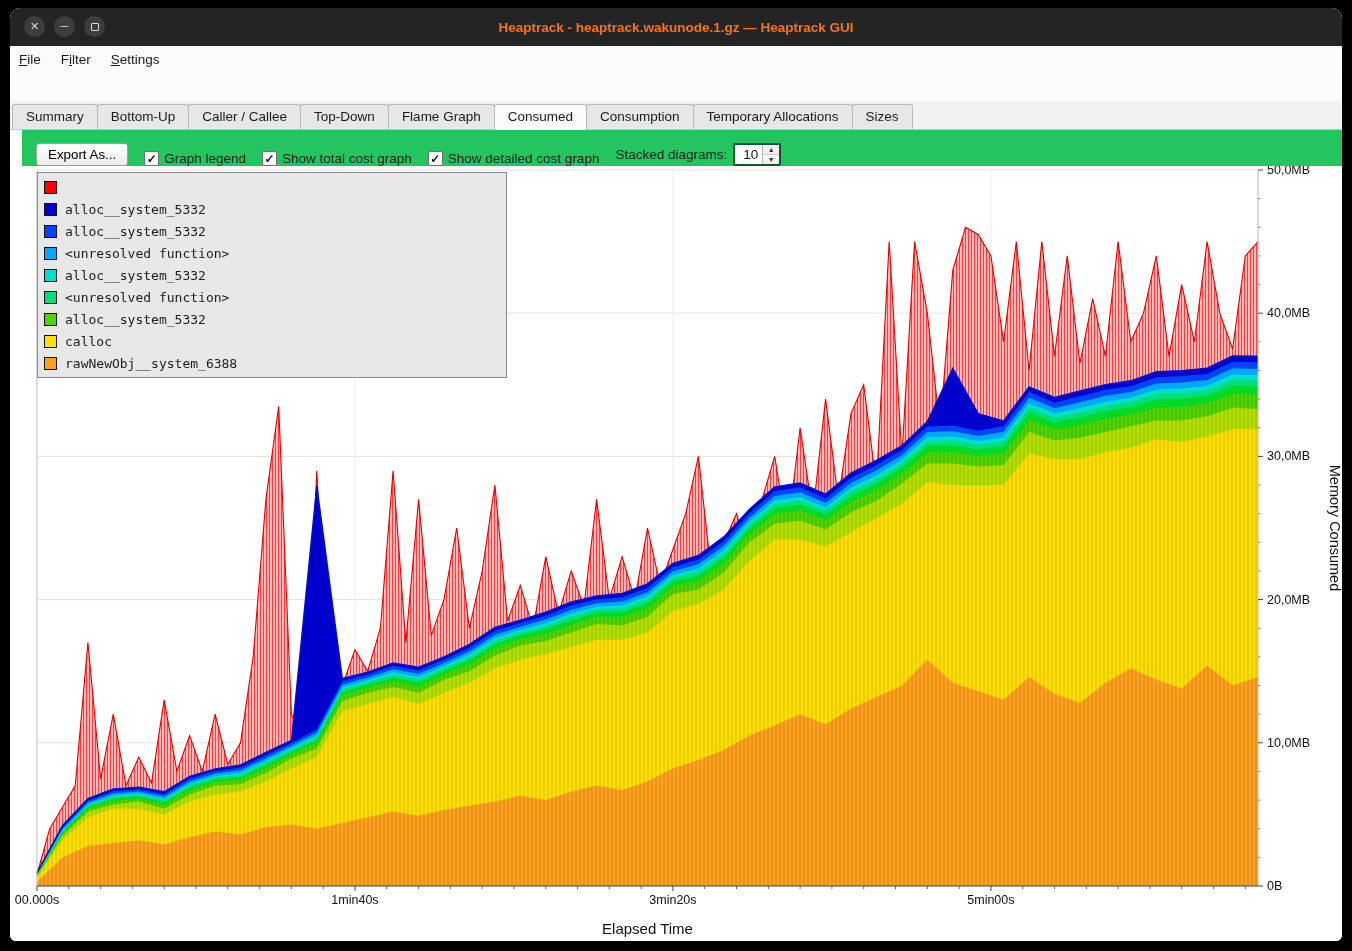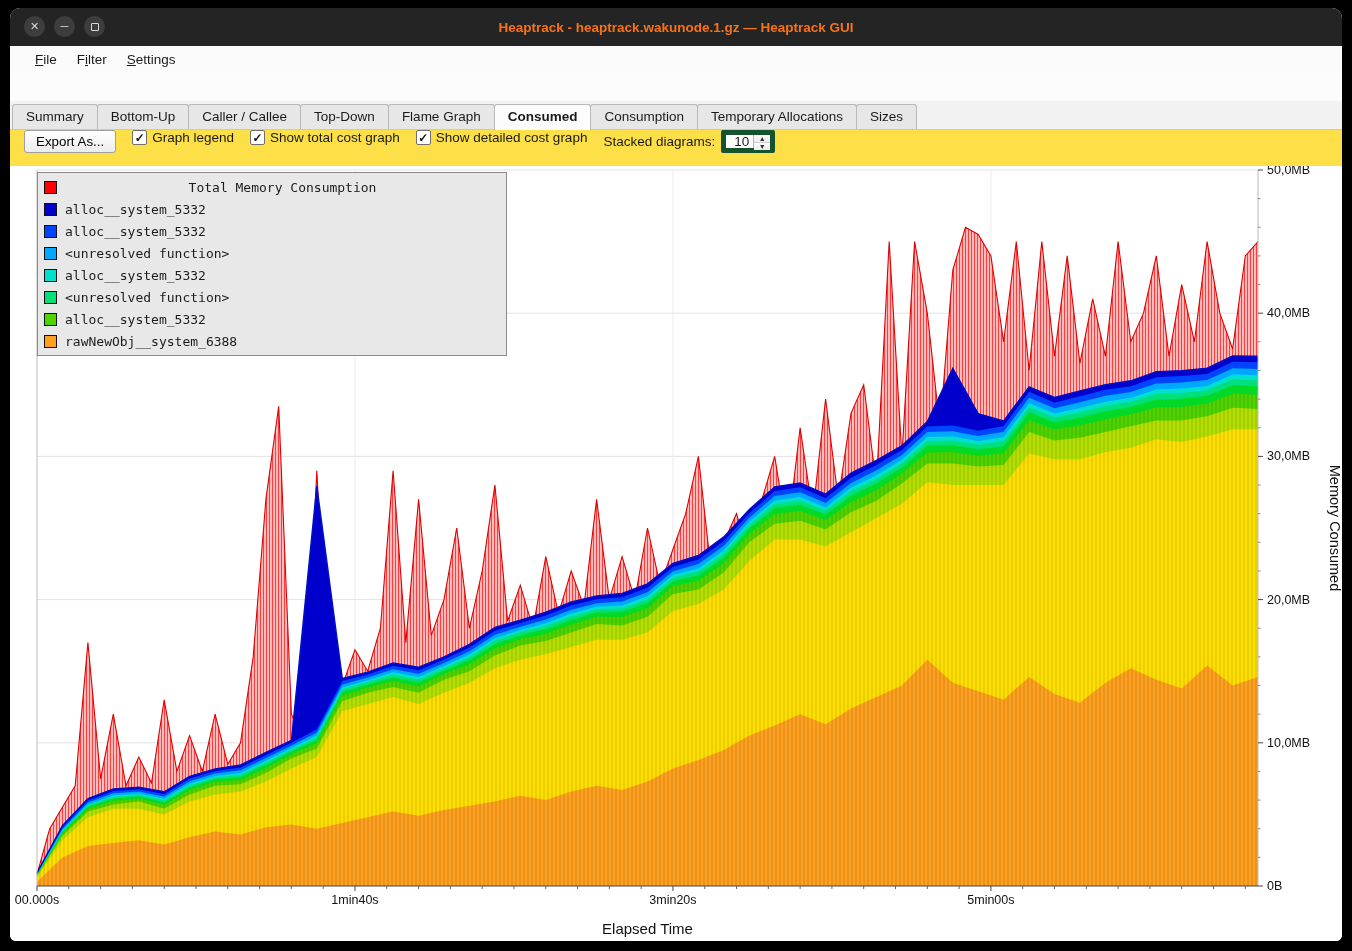--- a/index.html
+++ b/index.html
@@ -7,35 +7,35 @@
   .window { position:absolute; left:10px; top:8px; width:1332px; height:933px; background:#fcfcfc; border-radius:10px 10px 6px 6px; overflow:hidden; display:flex; flex-direction:column; }
 
   
   .titlebar { height:38px; background:#242424; position:relative; display:flex; align-items:center; justify-content:center; flex:none; }
   .titlebar-title { color:#f97316; font-weight:bold; font-size:13.5px; }
   .win-controls { position:absolute; left:14px; top:8px; display:flex; gap:9px; }
   .win-btn { width:21px; height:21px; border-radius:50%; background:#3d3d3d; color:#d9d9d9; display:flex; align-items:center; justify-content:center; font-size:11px; line-height:1; cursor:default; }
   .btn-max-inner { width:8px; height:8px; border:1.5px solid #d9d9d9; border-radius:1px; }
 
   
-  .menubar { height:27px; background:#fbfbfb; display:flex; align-items:center; padding:0 16px; gap:2px; flex:none; }
+  .menubar { height:27px; background:#fbfbfb; display:flex; align-items:center; padding:0 0; gap:2px; flex:none; }
   .menu-item { padding:3px 9px; border-radius:3px; }
 
   
   .tabbar { background:#f2f2f2; display:flex; align-items:flex-end; padding:3px 2px 0 2px; height:29px; border-bottom:1px solid #c8c8c8; flex:none;margin-top:28px; }
   .tab { padding:4px 13px 5px; background:#e7e7e7; border:1px solid #b9b9b9; border-bottom:none; margin-right:-1px; border-radius:3px 3px 0 0; white-space:nowrap; }
-  .tab.active { background:#fcfcfc; position:relative; z-index:2; margin-bottom:-1px; padding-bottom:6px;font-weight:bold; }
-
-  
-  .toolbar { height:36px; display:flex; align-items:flex-start; gap:16px; padding:0 14px; background:#fde047; flex:none; }
+  .tab.active { background:#fcfcfc; position:relative; z-index:2; margin-bottom:-1px; padding-bottom:6px; }
+
+  
+  .toolbar { height:36px; display:flex; align-items:flex-end; gap:16px; padding:0 14px; background:#22c55e; flex:none;margin-left:12px; }
   .btn { border:1px solid #9f9f9f; border-radius:3px; background:linear-gradient(#ffffff,#ececec); padding:3px 11px; }
   .cb { display:flex; align-items:center; gap:5px; }
   .cb .box { width:15px; height:15px; border:1px solid #6f6f6f; border-radius:2px; background:#fff; display:flex; align-items:center; justify-content:center; font-size:12px; font-weight:bold; color:#111; line-height:1; }
   .spin-row { display:flex; align-items:center; gap:6px; }
-  .spin { display:flex; border:5px solid #14532d; border-radius:2px; background:#fff; height:23px; }
+  .spin { display:flex; border:2px solid #14532d; border-radius:2px; background:#fff; height:23px; }
   .spin-val { width:27px; display:flex; align-items:center; justify-content:flex-end; padding-right:4px; }
   .spin-btns { display:flex; flex-direction:column; border-left:1px solid #b5b5b5; }
   .spin-btn { flex:1; width:16px; display:flex; align-items:center; justify-content:center; font-size:7px; color:#333; background:linear-gradient(#fbfbfb,#ededed); line-height:1; }
   .spin-btn + .spin-btn { border-top:1px solid #cfcfcf; }
 
   
   .chart-wrap { position:relative; background:#ffffff; flex:1; }
   .chart-wrap svg { position:absolute; left:0; top:0; }
   .legend { position:absolute; left:27px; top:6px; width:470px; background:rgba(231,231,231,0.95); border:1px solid #8a8a8a; padding:3px 0; font-family:"DejaVu Sans Mono",monospace; font-size:13px; color:#1c1c1c; z-index:3; }
   .legend-row { display:flex; align-items:center; height:22px; padding:0 6px; gap:8px; }
@@ -232,21 +232,20 @@
         <line x1="1248" y1="147.19999999999993" x2="1253" y2="147.19999999999993" stroke="#444"></line>
         <text x="1257" y="151.19999999999993" text-anchor="start" font-size="12.5" fill="#111" font-family="Liberation Sans, sans-serif">40,0MB</text>
         <line x1="1248" y1="4" x2="1253" y2="4" stroke="#444"></line>
         <text x="1257" y="8" text-anchor="start" font-size="12.5" fill="#111" font-family="Liberation Sans, sans-serif">50,0MB</text>
         <text x="637.5" y="768" text-anchor="middle" font-size="15" fill="#111" font-family="Liberation Sans, sans-serif">Elapsed Time</text>
         <text x="1320" y="362" text-anchor="middle" font-size="14.5" fill="#111" font-family="Liberation Sans, sans-serif" transform="rotate(90 1320 362)">Memory Consumed</text>
       </svg>
     <div class="legend">
         <div class="legend-row legend-title-row">
           <span class="swatch" style="background: rgb(255, 0, 0);"></span>
-          <span class="legend-label">Total Memory Consumption</span>
         </div>
         <div class="legend-row">
           <span class="swatch" style="background: rgb(0, 0, 204);"></span>
           <span class="legend-label">alloc__system_5332</span>
         </div>
         <div class="legend-row">
           <span class="swatch" style="background: rgb(0, 68, 255);"></span>
           <span class="legend-label">alloc__system_5332</span>
         </div>
         <div class="legend-row">
@@ -259,19 +258,23 @@
         </div>
         <div class="legend-row">
           <span class="swatch" style="background: rgb(0, 224, 122);"></span>
           <span class="legend-label">&lt;unresolved function&gt;</span>
         </div>
         <div class="legend-row">
           <span class="swatch" style="background: rgb(79, 212, 0);"></span>
           <span class="legend-label">alloc__system_5332</span>
         </div>
         <div class="legend-row">
+          <span class="swatch" style="background: rgb(255, 224, 0);"></span>
+          <span class="legend-label">calloc</span>
+        </div>
+        <div class="legend-row">
           <span class="swatch" style="background: rgb(255, 161, 31);"></span>
           <span class="legend-label">rawNewObj__system_6388</span>
         </div>
       </div>
   </div>
 
 </div>
 
 </body></html>

